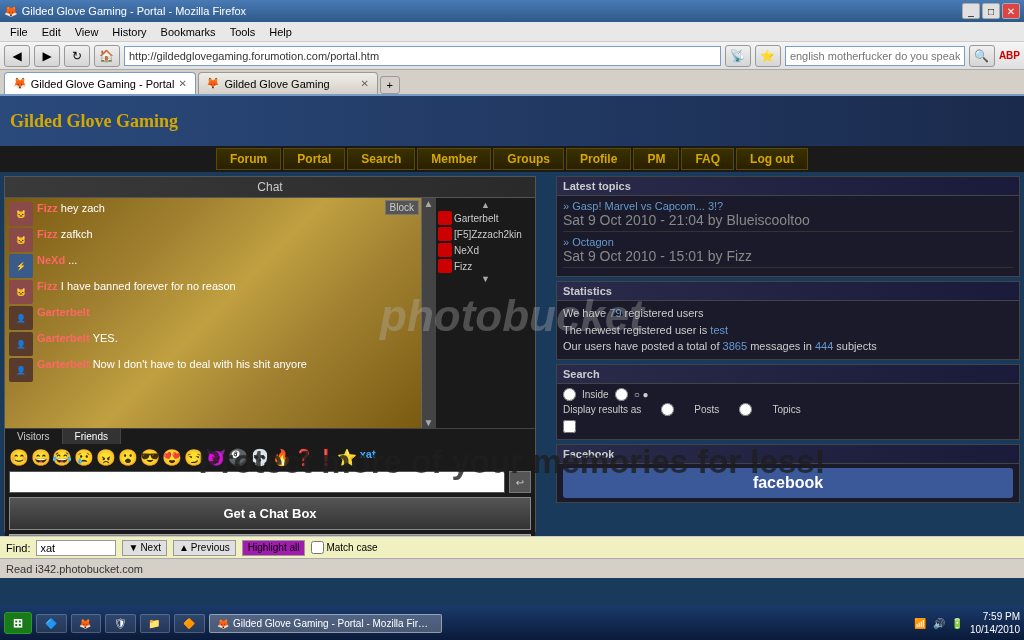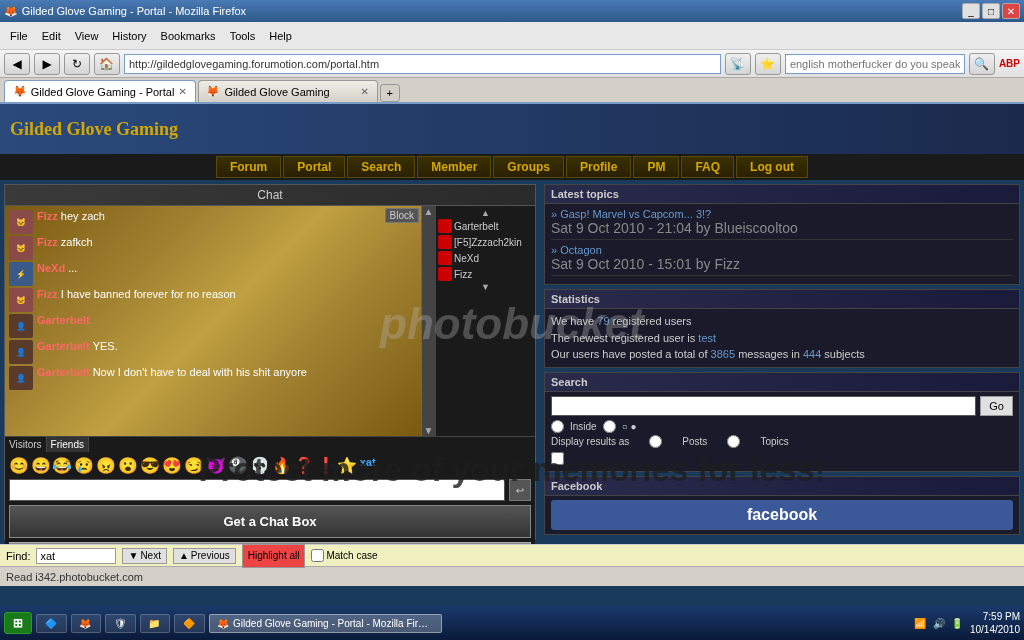--- a/index.html
+++ b/index.html
@@ -23,21 +23,21 @@
       display: flex; align-items: center; justify-content: center;
       font-size: 10px; cursor: pointer; color: black;
       border-radius: 2px;
     }
     .win-btn.min { background: #e0e0e0; }
     .win-btn.max { background: #e0e0e0; }
     .win-btn.close { background: #d44; color: white; }
 
     .menu-bar {
       background: #e8e8e8;
-      height: 28px;
+      height: 20px;
       display: flex;
       align-items: center;
       gap: 2px;
       padding: 0 4px;
       font-size: 11px;
       border-bottom: 1px solid #ccc;
     }
     .menu-item { padding: 2px 6px; cursor: pointer; }
 
     .toolbar {
@@ -194,21 +194,21 @@
       background: #555; color: #ccc; border: 1px solid #777;
       padding: 1px 4px; font-size: 10px; cursor: pointer;
     }
 
     .chat-tabs {
       display: flex;
       background: #1a1a1a;
       border-top: 1px solid #444;
     }
     .chat-tab {
-      padding: 2px 4px;
+      padding: 2px 12px;
       font-size: 10px;
       color: #ccc;
       border-right: 1px solid #444;
       cursor: pointer;
     }
     .chat-tab.active { background: #333; color: white; }
     .emoji-row {
       display: flex;
       gap: 2px;
       margin-bottom: 4px;
@@ -248,20 +248,21 @@
       font-size: 11px;
       cursor: pointer;
       width: 100%;
     }
 
     
     .panel-section {
       background: #1a1a2a;
       border: 1px solid #444;
       margin-bottom: 4px;
+      margin-left: 12px;
     }
     .panel-header {
       background: linear-gradient(to right, #2a2a4a, #1a1a3a);
       color: #ccc;
       padding: 3px 6px;
       font-size: 11px;
       font-weight: bold;
       border-bottom: 1px solid #444;
     }
     .panel-body {
@@ -334,22 +335,22 @@
     .find-btn {
       height: 16px;
       background: #e0e0e0;
       border: 1px solid #999;
       padding: 0 5px;
       cursor: pointer;
       font-size: 10px;
       display: flex; align-items: center; gap: 2px;
     }
     .highlight-btn {
-      height: 24px;
-      background: #ef4444;
+      height: 16px;
+      background: #a21caf;
       border: 1px solid #999;
       padding: 0 5px;
       cursor: pointer;
       font-size: 10px;
     }
     .match-case {
       display: flex;
       align-items: center;
       gap: 2px;
       font-size: 10px;
@@ -643,24 +644,20 @@
           </div>
           <div class="stats-text">
             Our users have posted a total of <span class="stats-link">3865</span> messages in <span class="stats-link">444</span> subjects
           </div>
         </div>
       </div>
 
       <div class="panel-section">
         <div class="panel-header">Search</div>
         <div class="panel-body">
-          <div class="search-row">
-            <input type="text" class="search-input" style="">
-            <button class="go-btn">Go</button>
-          </div>
           <div class="radio-row">
             <input type="radio" style="">
             <span>Inside</span>
             <input type="radio" style="">
             <span>○ ●</span>
           </div>
           <div class="display-results">
             <span>Display results as</span>
             <input type="radio" style="">
             <span>Posts</span>

